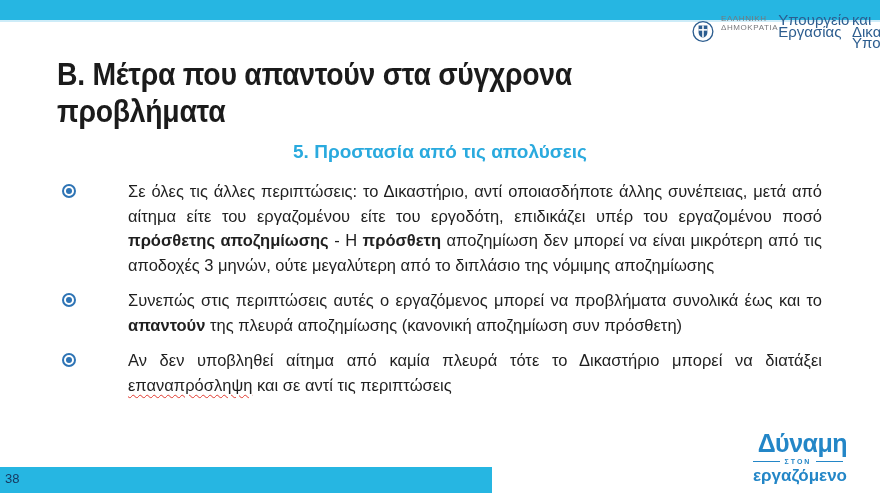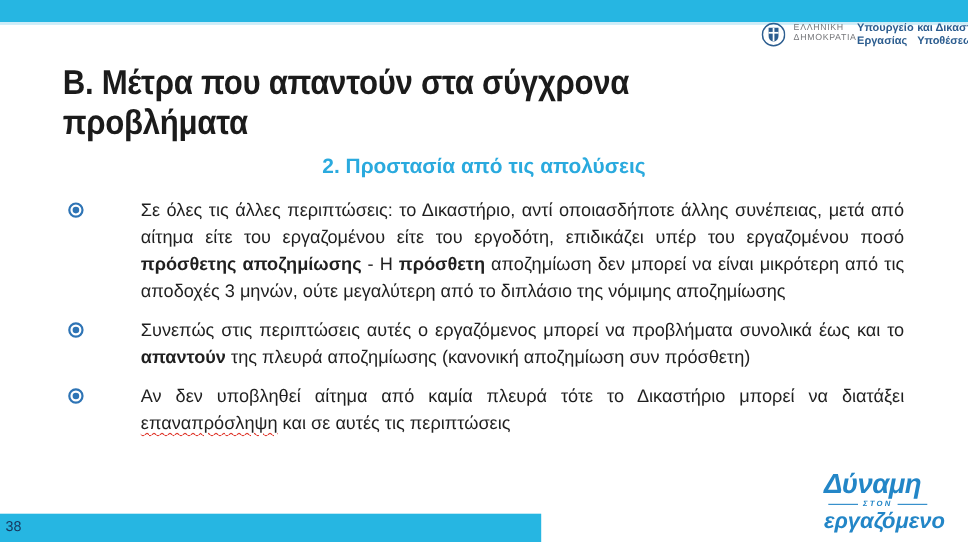--- a/index.html
+++ b/index.html
@@ -35,21 +35,21 @@
     position:absolute;top:11px;left:692px;
     display:flex;align-items:center;gap:7px;
   }
   .emblem{width:41px;height:41px;color:var(--ministry-blue);}
   .ministry-text{display:flex;flex-direction:row;}
   .ministry-line1{
     font-size:8px;color:var(--ministry-gray);
     letter-spacing:.6px;margin-bottom:2px;
   }
   .ministry-line2,.ministry-line3{
-    font-size:10px;font-weight:bold;color:var(--ministry-blue);
+    font-size:15px;font-weight:normal;color:var(--ministry-blue);
     line-height:11.5px;
   }
   
   .title{
     position:absolute;left:57px;top:56px;
     width:680px;
     font-size:31.5px;line-height:37px;
     letter-spacing:-.3px;
     color:#1b1b1b;
     transform:scaleX(.9);
@@ -100,39 +100,38 @@
     width:492px;height:26px;
     background:var(--topbar);
   }
   .pagenum{
     padding:4px 16px 0 5px;
     font-size:13px;color:var(--page-number-text);
   }
   
   .campaign{
     position:absolute;right:33px;bottom:7px;
-    width:98px;text-align:left;
+    width:98px;text-align:right;
     color:var(--footer-blue);
-    font-style:italic;
   }
   .campaign-title{
     font-size:25px;font-weight:bold;line-height:26px;letter-spacing:-.5px;
   }
   .campaign-mid{
     display:flex;align-items:center;justify-content:center;gap:5px;
     margin:2px 4px 1px 4px;
   }
   .campaign-mid .mid-label{
     font-size:7px;font-weight:bold;letter-spacing:2px;
   }
   .campaign-mid .rule{
     flex:1;border-top:1.5px solid var(--footer-blue);height:0;
   }
   .campaign-sub{
-    font-size:20px;font-weight:bold;
+    font-size:17px;font-weight:bold;
   }
 </style>
 </head>
 <body>
 
 <div class="slide">
 
   <div class="topbar"></div>
 
   <div class="ministry">
@@ -145,21 +144,21 @@
     <div class="ministry-text">
       <span class="ministry-line1">ΕΛΛΗΝΙΚΗ ΔΗΜΟΚΡΑΤΙΑ</span>
       <span class="ministry-line2">Υπουργείο Εργασίας</span>
       <span class="ministry-line3">και Δικαστήριο Υποθέσεων</span>
     </div>
   </div>
 
   <h1 class="title">Β. Μέτρα που απαντούν στα σύγχρονα
 προβλήματα</h1>
 
-  <h2 class="subtitle">2. Προστασία από τις απολύσεις</h2>
+  <h2 class="subtitle">5. Προστασία από τις απολύσεις</h2>
 
   <div class="content">
       <div class="bullet-item">
         <span class="bullet-icon">
           <span class="bullet-ring">
             <span class="bullet-dot"></span>
           </span>
         </span>
         <p class="bullet-text"><span>Σε όλες τις άλλες περιπτώσεις: το Δικαστήριο, αντί οποιασδήποτε άλλης συνέπειας, μετά από αίτημα είτε του εργαζομένου είτε του εργοδότη, επιδικάζει υπέρ του εργαζομένου ποσό </span><span class="b">πρόσθετης αποζημίωσης</span><span> - Η </span><span class="b">πρόσθετη</span><span> αποζημίωση δεν μπορεί να είναι μικρότερη από τις αποδοχές 3 μηνών, ούτε μεγαλύτερη από το διπλάσιο της νόμιμης αποζημίωσης</span></p>
       </div>
@@ -170,21 +169,21 @@
           </span>
         </span>
         <p class="bullet-text"><span>Συνεπώς στις περιπτώσεις αυτές ο εργαζόμενος μπορεί να προβλήματα συνολικά έως και το </span><span class="b">απαντούν</span><span> της πλευρά αποζημίωσης (κανονική αποζημίωση συν πρόσθετη)</span></p>
       </div>
       <div class="bullet-item">
         <span class="bullet-icon">
           <span class="bullet-ring">
             <span class="bullet-dot"></span>
           </span>
         </span>
-        <p class="bullet-text"><span>Αν δεν υποβληθεί αίτημα από καμία πλευρά τότε το Δικαστήριο μπορεί να διατάξει </span><span class="misspelled">επαναπρόσληψη</span><span> και σε αυτές τις περιπτώσεις</span></p>
+        <p class="bullet-text"><span>Αν δεν υποβληθεί αίτημα από καμία πλευρά τότε το Δικαστήριο μπορεί να διατάξει </span><span class="misspelled">επαναπρόσληψη</span><span> και σε αντί τις περιπτώσεις</span></p>
       </div>
     </div>
 
   <div class="pagebar">
     <div class="pagenum">38</div>
   </div>
 
   <div class="campaign">
     <div class="campaign-title">Δύναμη</div>
     <div class="campaign-mid">

